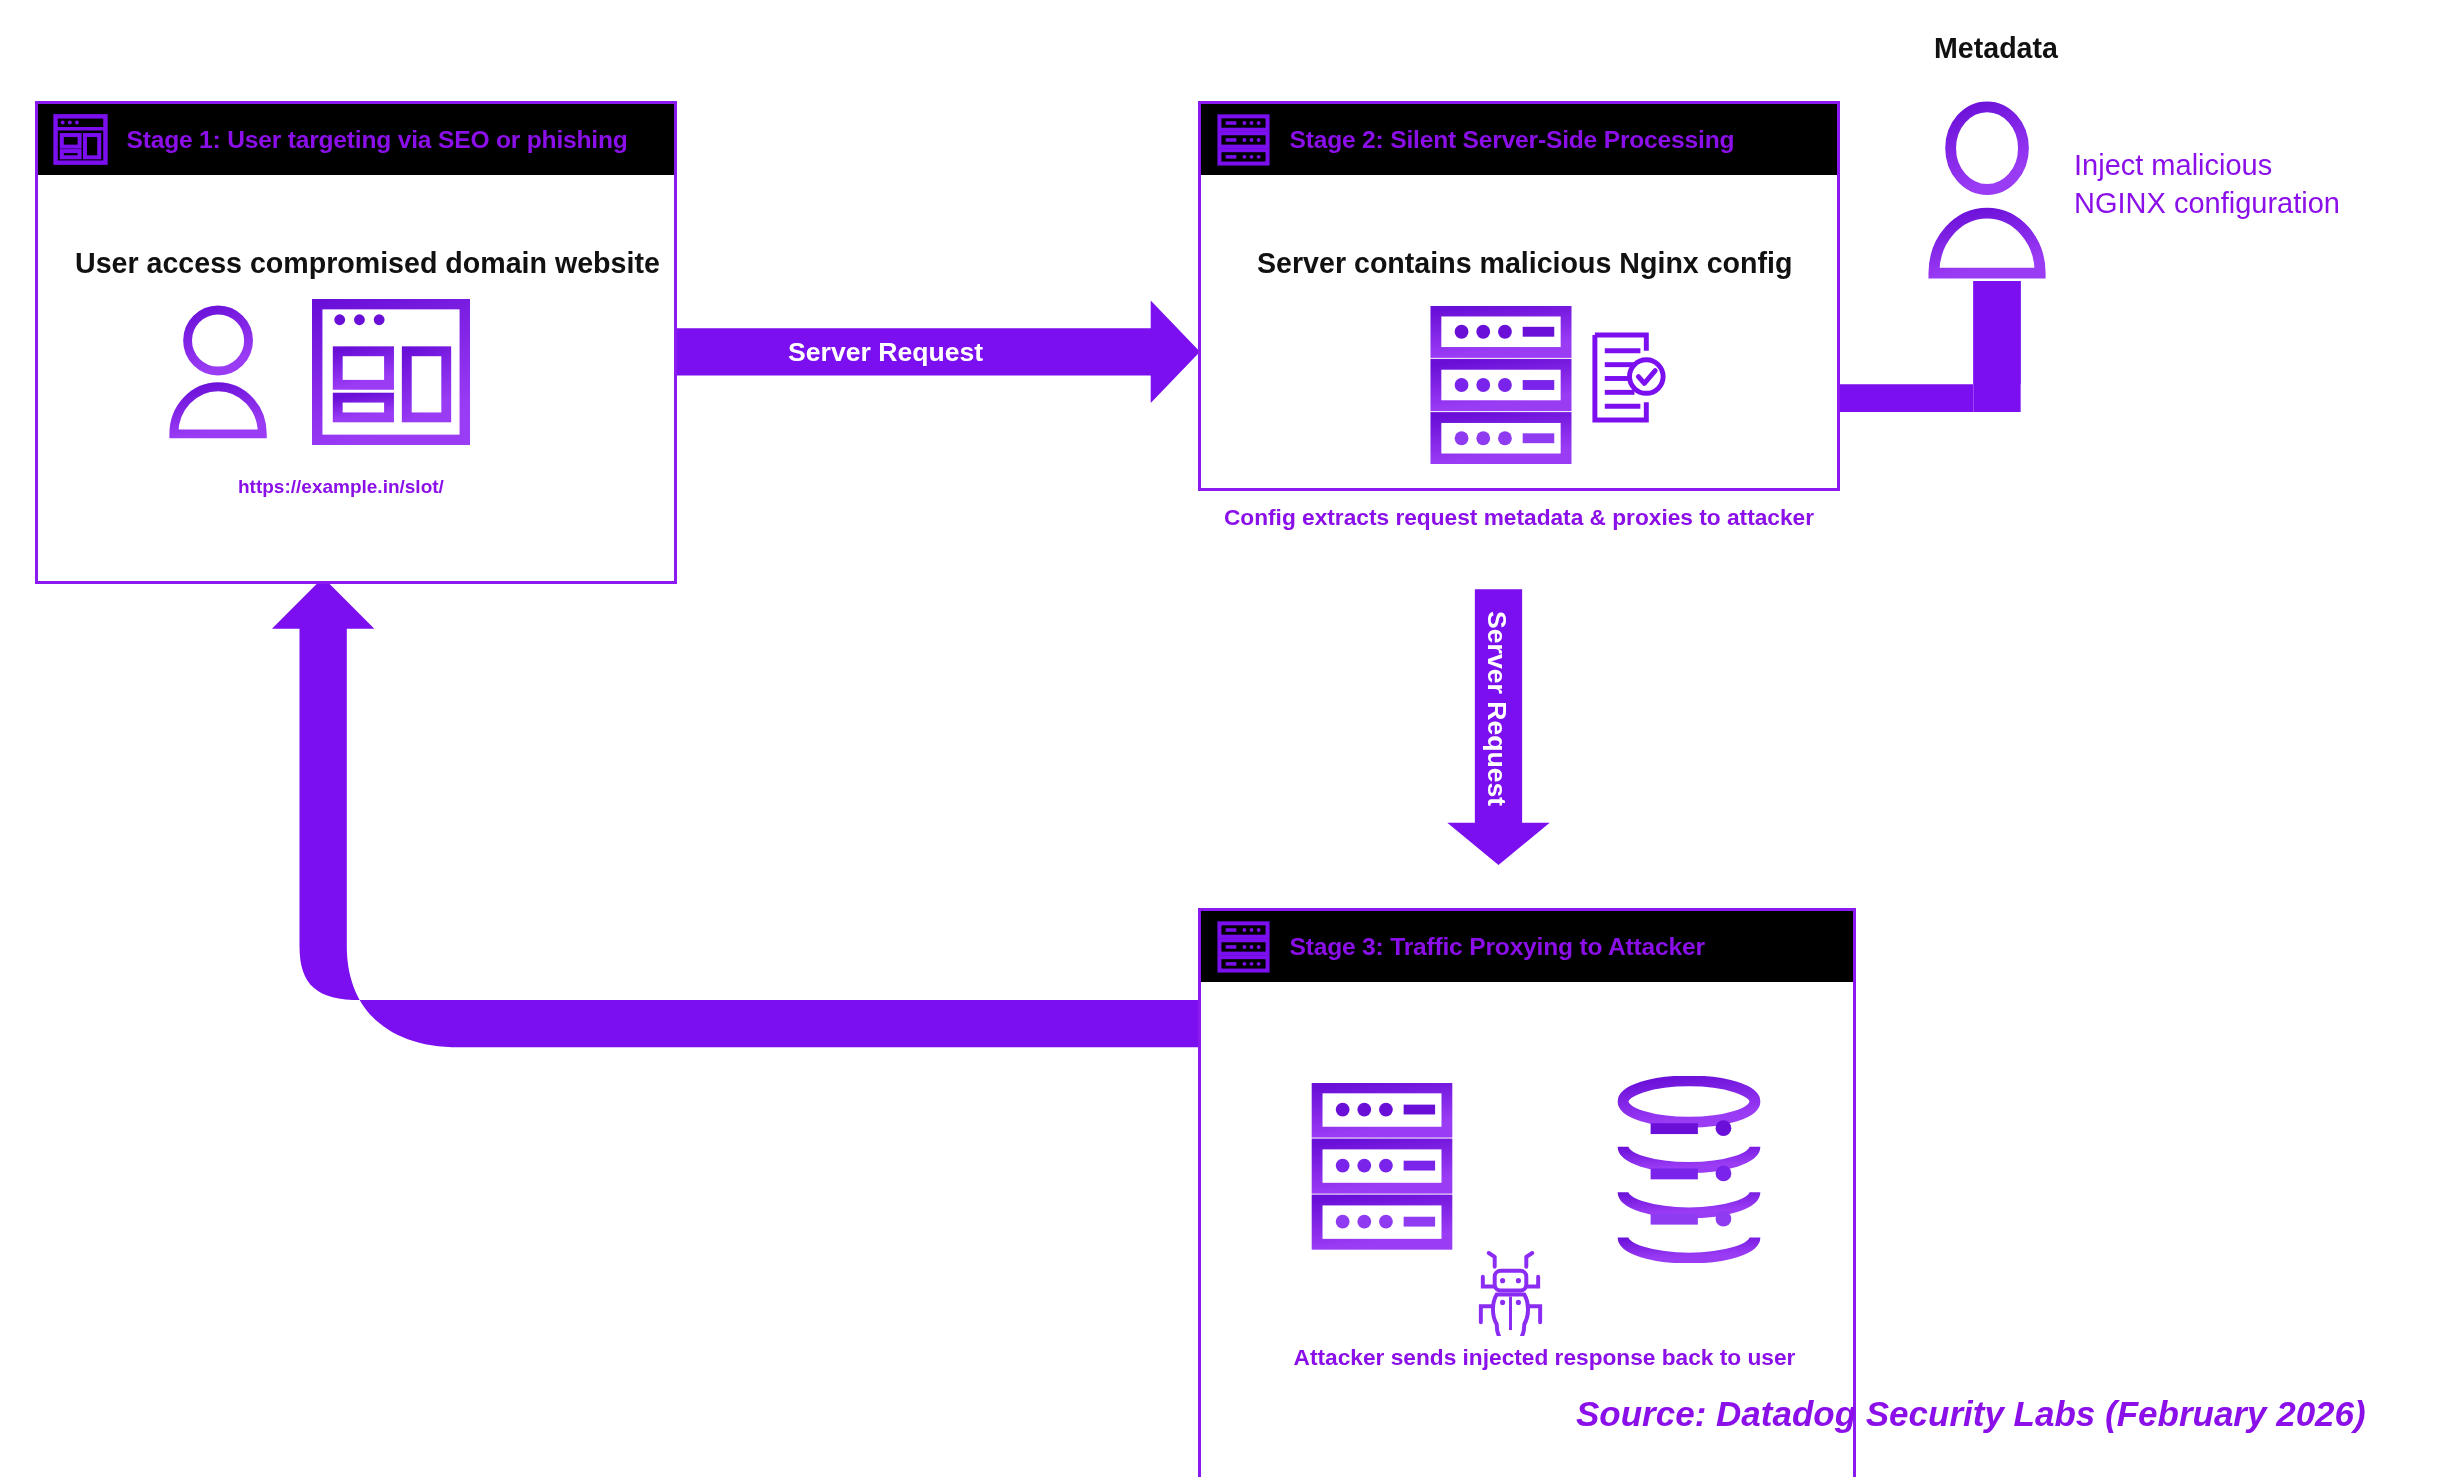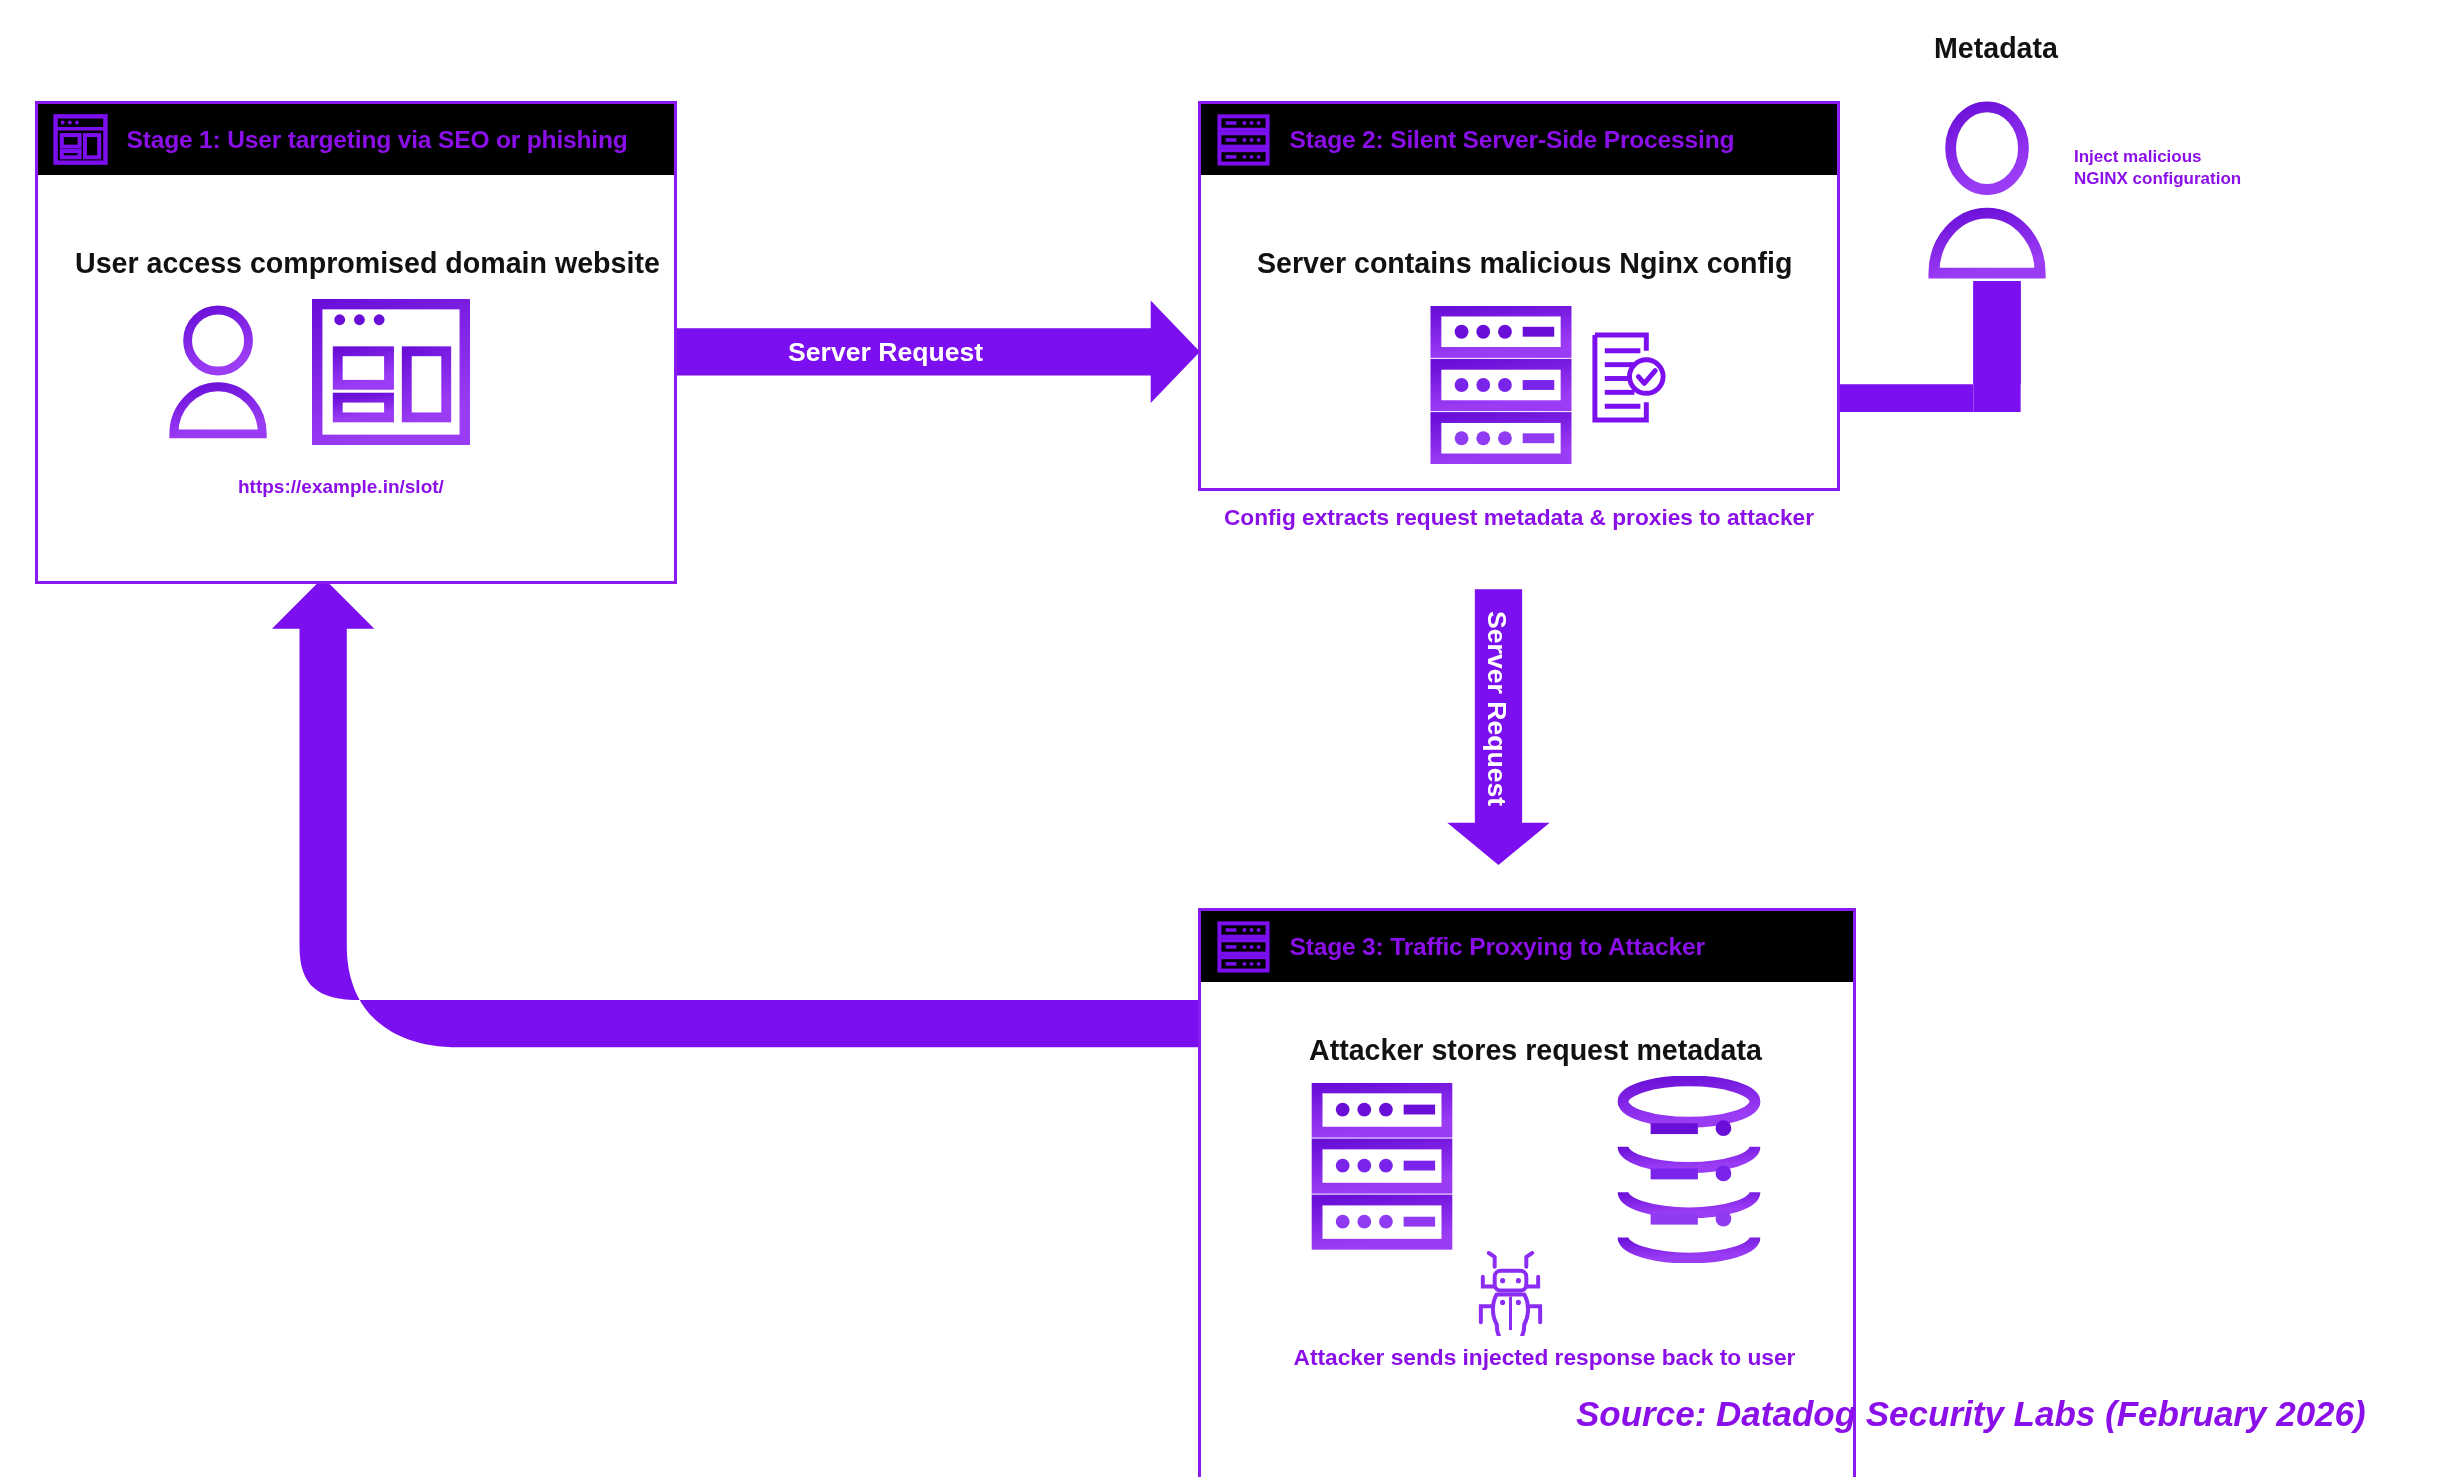--- a/index.html
+++ b/index.html
@@ -106,22 +106,22 @@
   .actor-label {
     position: absolute;
     color: #111111;
     font-size: 28.6px;
     font-weight: bold;
     white-space: nowrap;
   }
   .actor-note {
     position: absolute;
     color: #8b0fe8;
-    font-size: 17px;
-    font-weight: bold;
+    font-size: 29px;
+    font-weight: normal;
     line-height: 1.32;
     white-space: pre-line;
   }
   .source-note {
     position: absolute;
     color: #8b0fe8;
     font-size: 35px;
     font-weight: bold;
     font-style: italic;
     white-space: nowrap;
@@ -300,21 +300,20 @@
         <circle cx="33" cy="32.5" r="2.2" fill="#7b0ff0"></circle>
         <circle cx="41" cy="32.5" r="2.2" fill="#7b0ff0"></circle>
         <circle cx="49" cy="32.5" r="2.2" fill="#7b0ff0"></circle>
         <circle cx="33" cy="51.5" r="2.2" fill="#7b0ff0"></circle>
         <circle cx="41" cy="51.5" r="2.2" fill="#7b0ff0"></circle>
         <circle cx="49" cy="51.5" r="2.2" fill="#7b0ff0"></circle>
       </svg>
       <span class="stage-head-title">Stage 3: Traffic Proxying to Attacker</span>
     </div>
 
-    <div class="stage-subtitle" style="left:108px; top:123px;">Attacker stores request metadata</div>
 
     <svg class="abs" style="left:110px; top:172px;" width="142" height="177" viewBox="0 0 144 180">
       <rect x="6" y="5" width="132" height="45" fill="none" stroke="url(#gradIcon)" stroke-width="11"></rect>
       <rect x="6" y="62" width="132" height="45" fill="none" stroke="url(#gradIcon)" stroke-width="11"></rect>
       <rect x="6" y="119" width="132" height="45" fill="none" stroke="url(#gradIcon)" stroke-width="11"></rect>
       <circle cx="32" cy="27" r="7" fill="#6a0fd8"></circle>
       <circle cx="54" cy="27" r="7" fill="#6a0fd8"></circle>
       <circle cx="76" cy="27" r="7" fill="#6a0fd8"></circle>
       <rect x="94" y="22" width="32" height="10" fill="#6a0fd8"></rect>
       <circle cx="32" cy="84" r="7" fill="#7a23ea"></circle>

